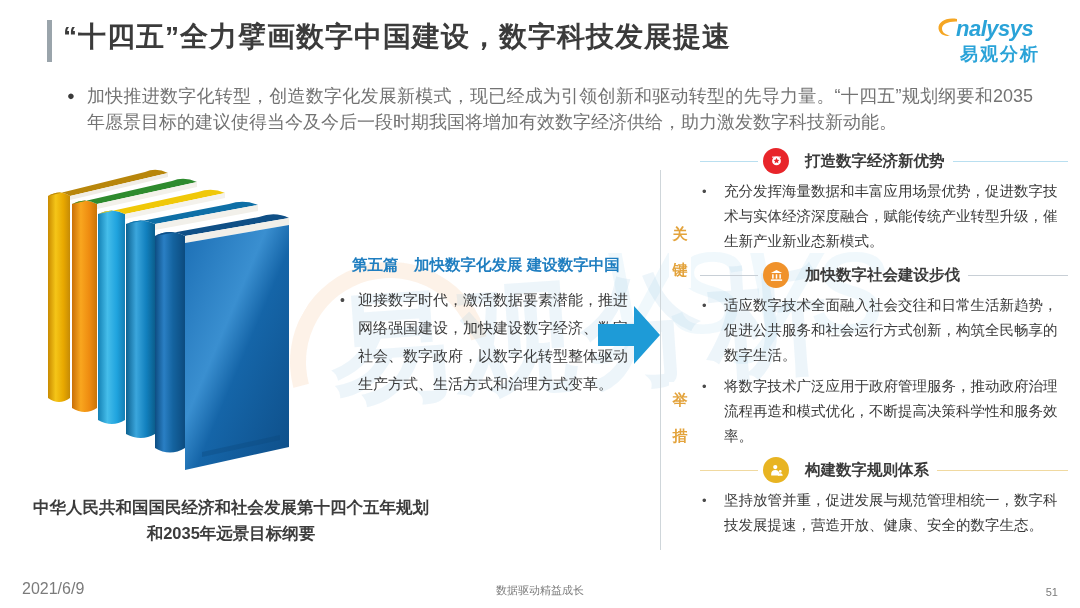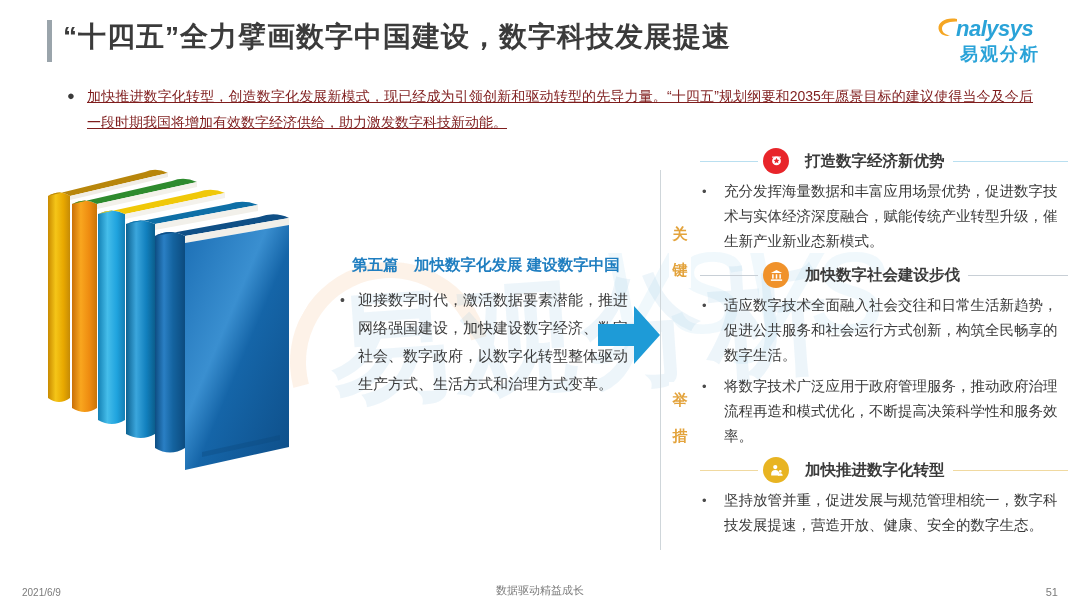--- a/index.html
+++ b/index.html
@@ -105,25 +105,24 @@
     width: 24px;
     flex: 0 0 24px;
     color: #3a3a3a;
     font-size: 13px;
     line-height: 26px;
     text-align: left;
     padding-left: 4px;
   }
   .lead-text {
     flex: 1;
-    font-size: 14px;
+    font-size: 18px;
     line-height: 26px;
-    color: #7f1d1d;
+    color: #737373;
     text-align: justify;
-    text-decoration: underline;
   }
 
   
   .books { position: absolute; left: 42px; top: 152px; z-index: 2; }
   .caption {
     position: absolute;
     left: 26px; top: 494px;
     width: 410px;
     text-align: center;
     font-size: 16.5px;
@@ -235,21 +234,21 @@
   .sec-text {
     flex: 1;
     font-size: 14.5px;
     line-height: 25px;
     color: #3a3a3a;
   }
 
   
   .footer-date {
     position: absolute; left: 22px; bottom: 10px;
-    font-size: 10px; color: #7b7b7b; z-index: 3;
+    font-size: 16px; color: #7b7b7b; z-index: 3;
   }
   .footer-center {
     position: absolute; left: 0; bottom: 10px; width: 1080px;
     text-align: center; font-size: 11px; color: #7b7b7b; z-index: 3;
   }
   .footer-page {
     position: absolute; right: 22px; bottom: 10px;
     font-size: 11px; color: #7b7b7b; z-index: 3;
   }
 </style>
@@ -336,20 +335,21 @@
     <path d="M84 72 q15 -7 29 0 l103 -19 q-14 -6 -29 -1 Z" fill="#0E6FA6"></path>
     <path d="M113 72 l103 -19 v6 l-103 19 Z" fill="#F2F0EA"></path>
 
     <path d="M113 84 q15 -8 30 0 v212 q-15 9 -30 0 Z" fill="url(#gDark)"></path>
     <path d="M113 84 q15 -8 30 0 l104 -18 q-14 -7 -30 -1 Z" fill="#0F4F86"></path>
     <path d="M143 84 l104 -18 v7 l-104 18 Z" fill="#F1EFE9"></path>
     <path d="M143 91 l104 -18 v222 l-104 23 Z" fill="url(#gCoverDark)"></path>
     <path d="M160 300 l78 -17 v5 l-78 17 Z" fill="#0B477A" opacity="0.35"></path>
   </svg>
 
+  <div class="caption">中华人民共和国国民经济和社会发展第十四个五年规划和2035年远景目标纲要</div>
 
   <div class="mid-head">第五篇　加快数字化发展 建设数字中国</div>
   <div class="mid-body">
     <div class="mid-bullet">•</div>
     <div class="mid-text">迎接数字时代，激活数据要素潜能，推进网络强国建设，加快建设数字经济、数字社会、数字政府，以数字化转型整体驱动生产方式、生活方式和治理方式变革。</div>
   </div>
 
   <svg class="arrow" width="62" height="58" viewBox="0 0 62 58">
     <path d="M0 18 H36 V0 L62 29 L36 58 V40 H0 Z" fill="#1E9BD7"></path>
   </svg>
@@ -413,21 +413,21 @@
       <div class="sec-head">
         <div class="sec-rule left" style="background:#f0d9a0"></div>
         <div class="sec-icon" style="background:#E8B422">
           <svg width="15" height="15" viewBox="0 0 24 24" fill="#fff">
             <circle cx="10" cy="6.5" r="3.4"></circle>
             <path d="M10 11 c-4 0 -6.5 2.6 -6.5 6.2 V20 h13 v-2.8 c0 -3.6 -2.5 -6.2 -6.5 -6.2 Z"></path>
             <circle cx="18" cy="13.4" r="2.2"></circle>
             <path d="M18 16.2 c-2.4 0 -3.8 1.5 -3.8 3.3 V20.5 h7.6 v-1 c0 -1.8 -1.4 -3.3 -3.8 -3.3 Z"></path>
           </svg>
         </div>
-        <div class="sec-title">加快推进数字化转型</div>
+        <div class="sec-title">构建数字规则体系</div>
         <div class="sec-rule right" style="background:#f0d9a0"></div>
       </div>
       <div class="sec-body">
         <div class="sec-bullet">•</div>
         <div class="sec-text">坚持放管并重，促进发展与规范管理相统一，数字科技发展提速，营造开放、健康、安全的数字生态。</div>
       </div>
     </div>
 
   </div>
 

